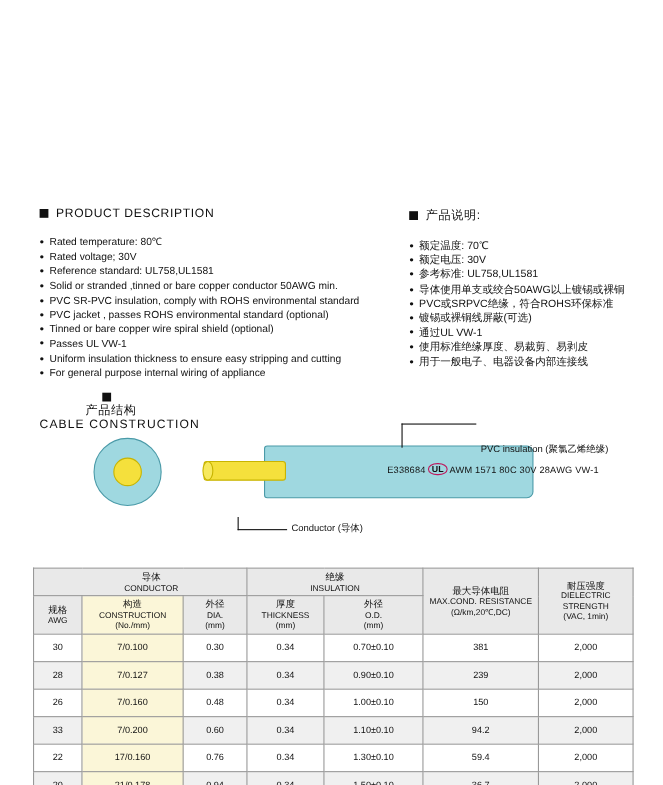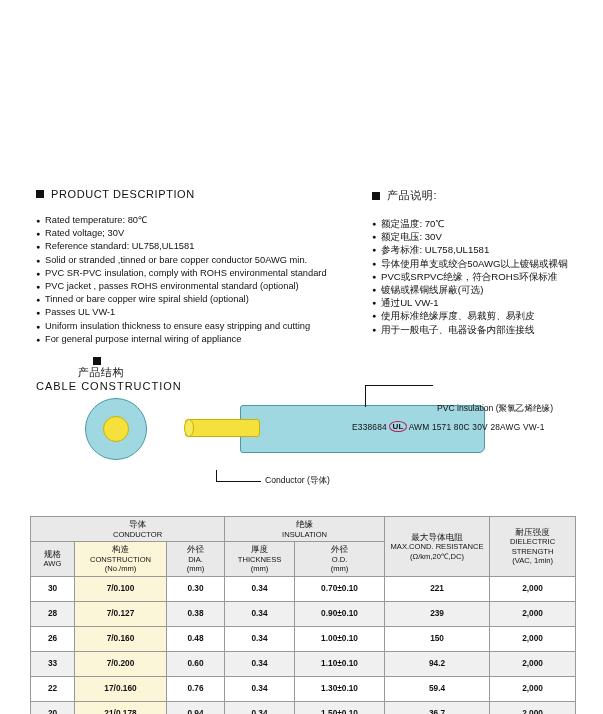--- a/index.html
+++ b/index.html
@@ -183,21 +183,20 @@
     font-size: 8.3px;
     color: #111;
     table-layout: fixed;
   }
   table.spec th, table.spec td {
     border: 1px solid #999;
     text-align: center;
     vertical-align: middle;
     padding: 2px 1px;
     line-height: 11px;
-    font-weight: bold;
   }
   table.spec thead th {
     background: #e9e9e9;
     font-weight: normal;
   }
   table.spec thead th.cond-group { background: #e9e9e9; padding-left: 21px; }
   table.spec tbody td { height: 20px; background: #ffffff; }
   table.spec tbody tr.alt td { background: #f0f0f0; }
   table.spec td.hl, table.spec th.hl { background: #fbf6d8 !important; }
   .sub { font-size: 7.6px; display: block; line-height: 9.5px; }
@@ -332,21 +331,21 @@
         </th>
       </tr>
     </thead>
     <tbody>
       <tr>
         <td>30</td>
         <td class="hl">7/0.100</td>
         <td>0.30</td>
         <td>0.34</td>
         <td>0.70±0.10</td>
-        <td>221</td>
+        <td>381</td>
         <td>2,000</td>
       </tr>
       <tr class="alt">
         <td>28</td>
         <td class="hl">7/0.127</td>
         <td>0.38</td>
         <td>0.34</td>
         <td>0.90±0.10</td>
         <td>239</td>
         <td>2,000</td>

